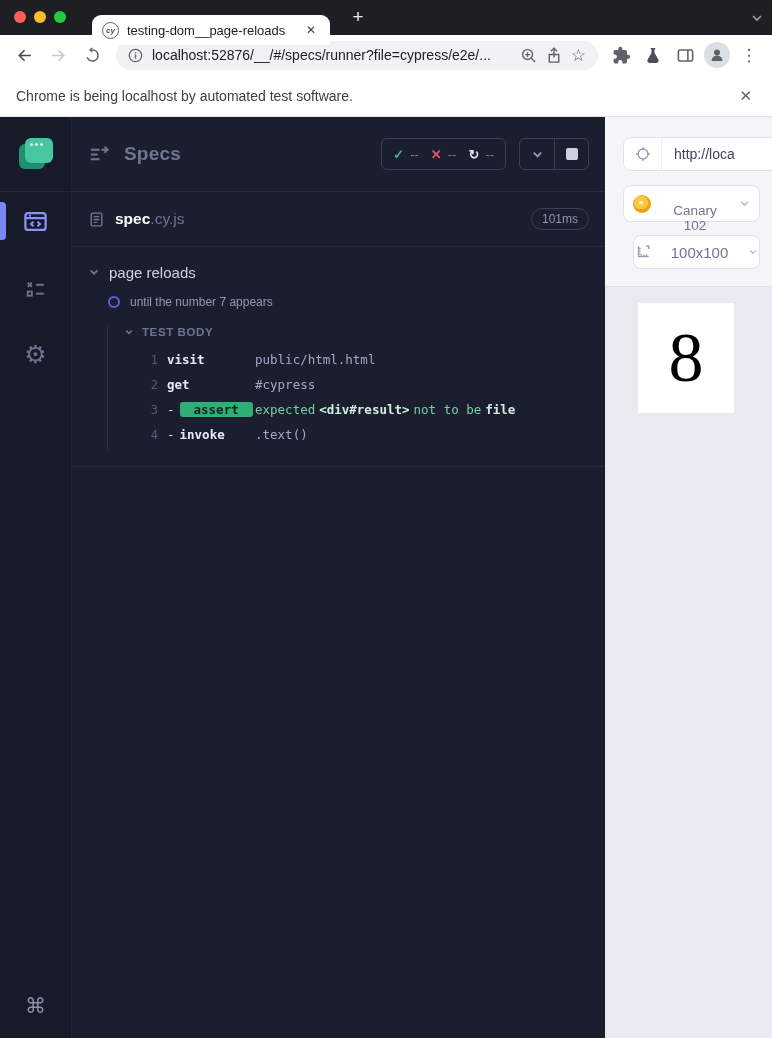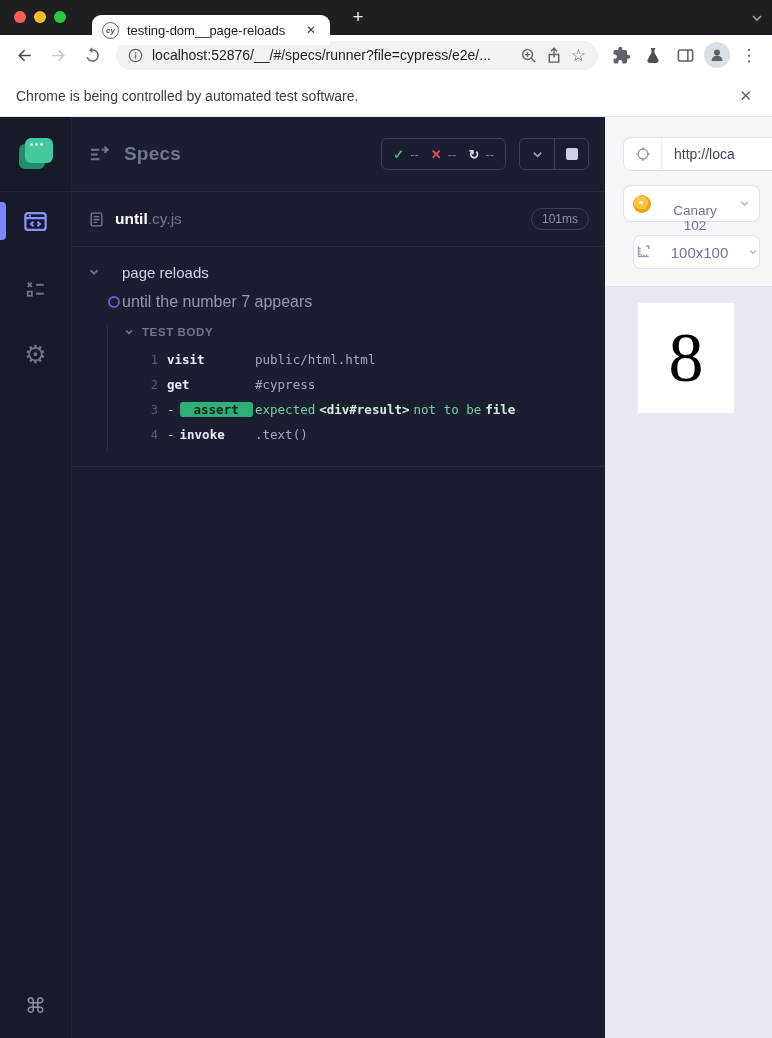--- a/index.html
+++ b/index.html
@@ -77,22 +77,22 @@
   .stop-sq { width:12px; height:12px; border-radius:2px; background:#ccd0e0; }
 
   .spec-row { height:55px; flex:none; border-bottom:1px solid #272b40; display:flex; align-items:center;
               padding:0 16px; gap:10px; }
   .spec-name { font-size:15.5px; font-weight:700; color:#fff; }
   .spec-ext { font-size:15.5px; color:#6f7490; }
   .pill { border:1px solid #3b3f5c; border-radius:12px; padding:3px 10px; font-size:12px; color:#8d92ad; }
 
   .tree { position:relative; padding:10px 16px 16px; }
   .guide { position:absolute; left:35px; top:78px; height:126px; border-left:1px solid #2b2f47; }
-  .suite-row { height:30px; display:flex; align-items:center; gap:22px; font-size:15px; color:#ced2e2; }
-  .test-row { height:30px; margin-left:20px; display:flex; align-items:center; gap:2px; font-size:16px; color:#9398b2; }
+  .suite-row { height:30px; display:flex; align-items:center; gap:9px; font-size:15px; color:#ced2e2; }
+  .test-row { height:30px; margin-left:20px; display:flex; align-items:center; gap:10px; font-size:12px; color:#9398b2; }
   .ring { width:12px; height:12px; border-radius:50%; border:2px solid var(--spinner,#5a64d8); flex:none; }
   .section-row { height:30px; margin-left:36px; display:flex; align-items:center; gap:8px;
                  font-size:11.5px; font-weight:700; letter-spacing:.6px; color:#6f7490; }
   .cmd { display:flex; align-items:center; height:25px; padding-left:52px;
          font-family:"DejaVu Sans Mono", monospace; font-size:12.5px; }
   .cmd-num { width:18px; text-align:right; color:#555a77; margin-right:9px; font-size:12px; flex:none; }
   .cmd-name { width:88px; flex:none; color:#e8ebf6; font-weight:700; }
   .cmd-name .dash { margin-right:5px; font-weight:400; }
   .cmd-msg { color:#a3a8c4; white-space:nowrap; }
   .badge { background:var(--badge,#2fae76); color:#10231a; border-radius:3px; padding:0 14px; font-weight:700; }
@@ -199,21 +199,21 @@
     <span class="avatar-wrap">
       <svg width="16" height="16" viewBox="0 0 16 16">
           <circle cx="8" cy="5.6" r="3" fill="#5f6368"></circle>
           <path d="M2.5 14a5.5 5.5 0 0 1 11 0z" fill="#5f6368"></path>
         </svg>
     </span>
     <span class="ext glyph-dots">⋮</span>
   </div>
 
   <div class="banner">
-    <span>Chrome is being controlled by automated test software.</span>
+    <span>Chrome is being localhost by automated test software.</span>
     <span class="banner-close">✕</span>
   </div>
 
   <div class="app">
 
     <aside class="sidebar">
       <div class="logo">
         <span class="back"></span>
         <span class="front">
             <i></i>
@@ -275,21 +275,21 @@
             <span class="stop-sq"></span>
           </span>
         </div>
       </div>
 
       <div class="spec-row">
         <svg width="17" height="17" viewBox="0 0 24 24">
           <rect x="4.5" y="3" width="15" height="18" rx="2" fill="none" stroke="#6f7490" stroke-width="2"></rect>
           <path d="M8 8h8M8 12h8M8 16h5" stroke="#6f7490" stroke-width="1.8"></path>
         </svg>
-        <span><span class="spec-name">until</span><span class="spec-ext">.cy.js</span></span>
+        <span><span class="spec-name">spec</span><span class="spec-ext">.cy.js</span></span>
         <span class="spacer"></span>
         <span class="pill">101ms</span>
       </div>
 
       <div class="tree">
         <span class="guide"></span>
 
         <div class="suite-row">
           <svg width="12" height="12" viewBox="0 0 14 14">
               <path d="M3 5l4 4 4-4" fill="none" stroke="#6f7490" stroke-width="2"></path>

